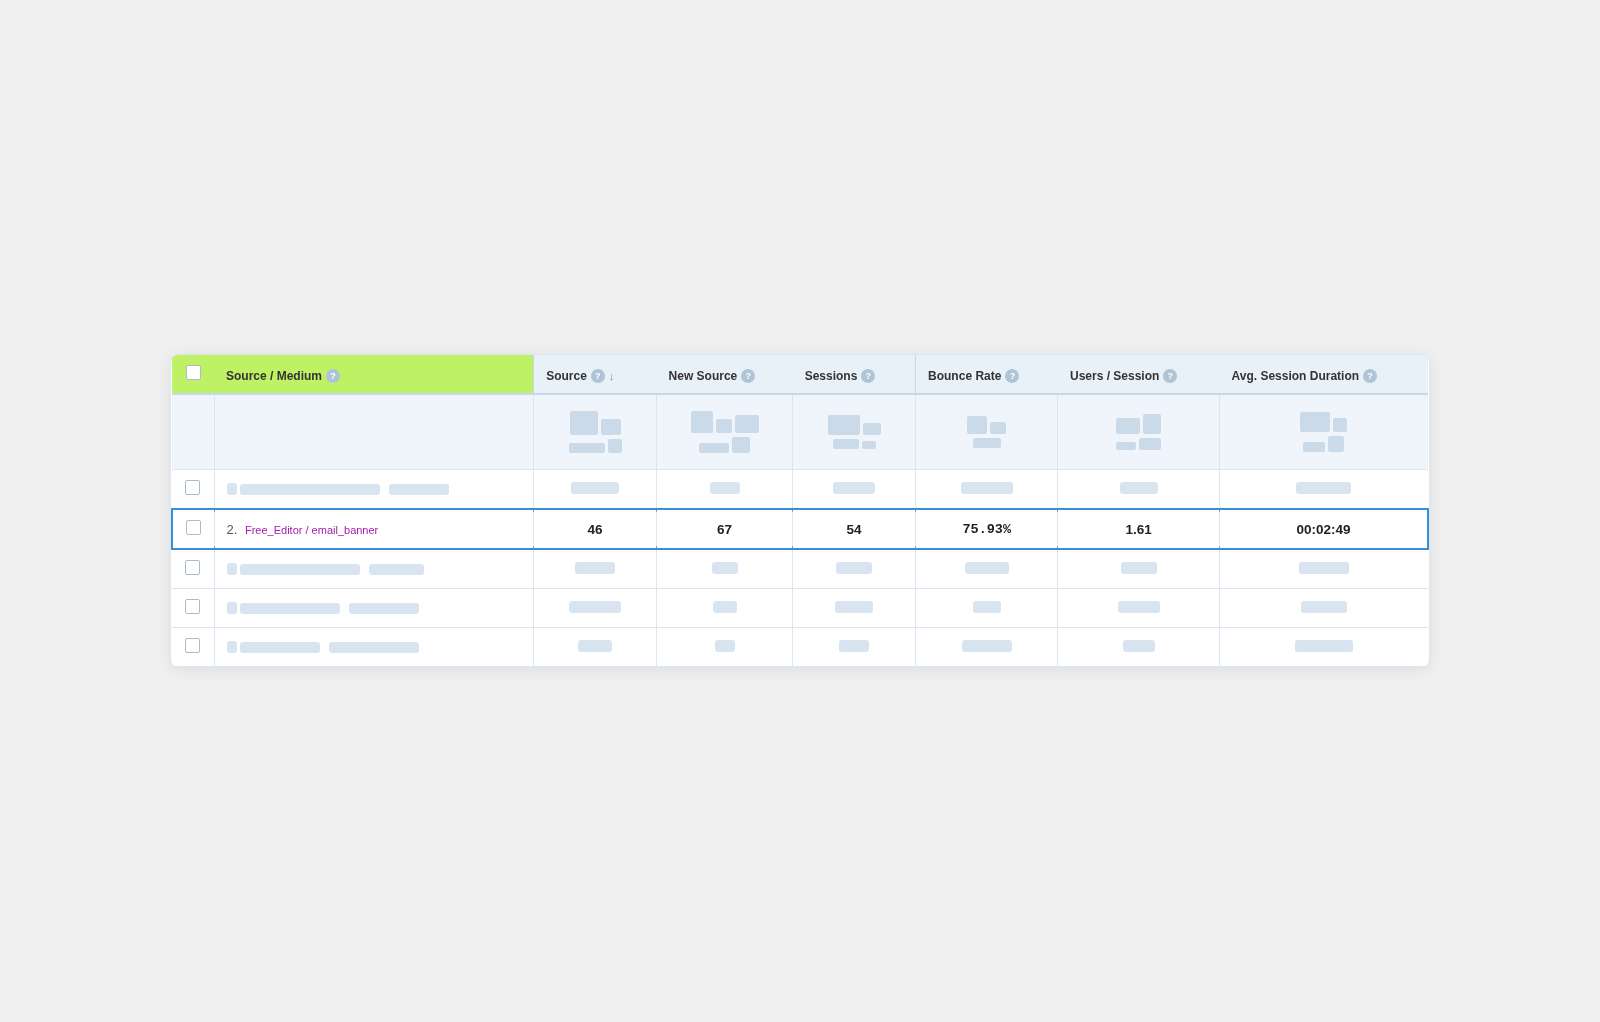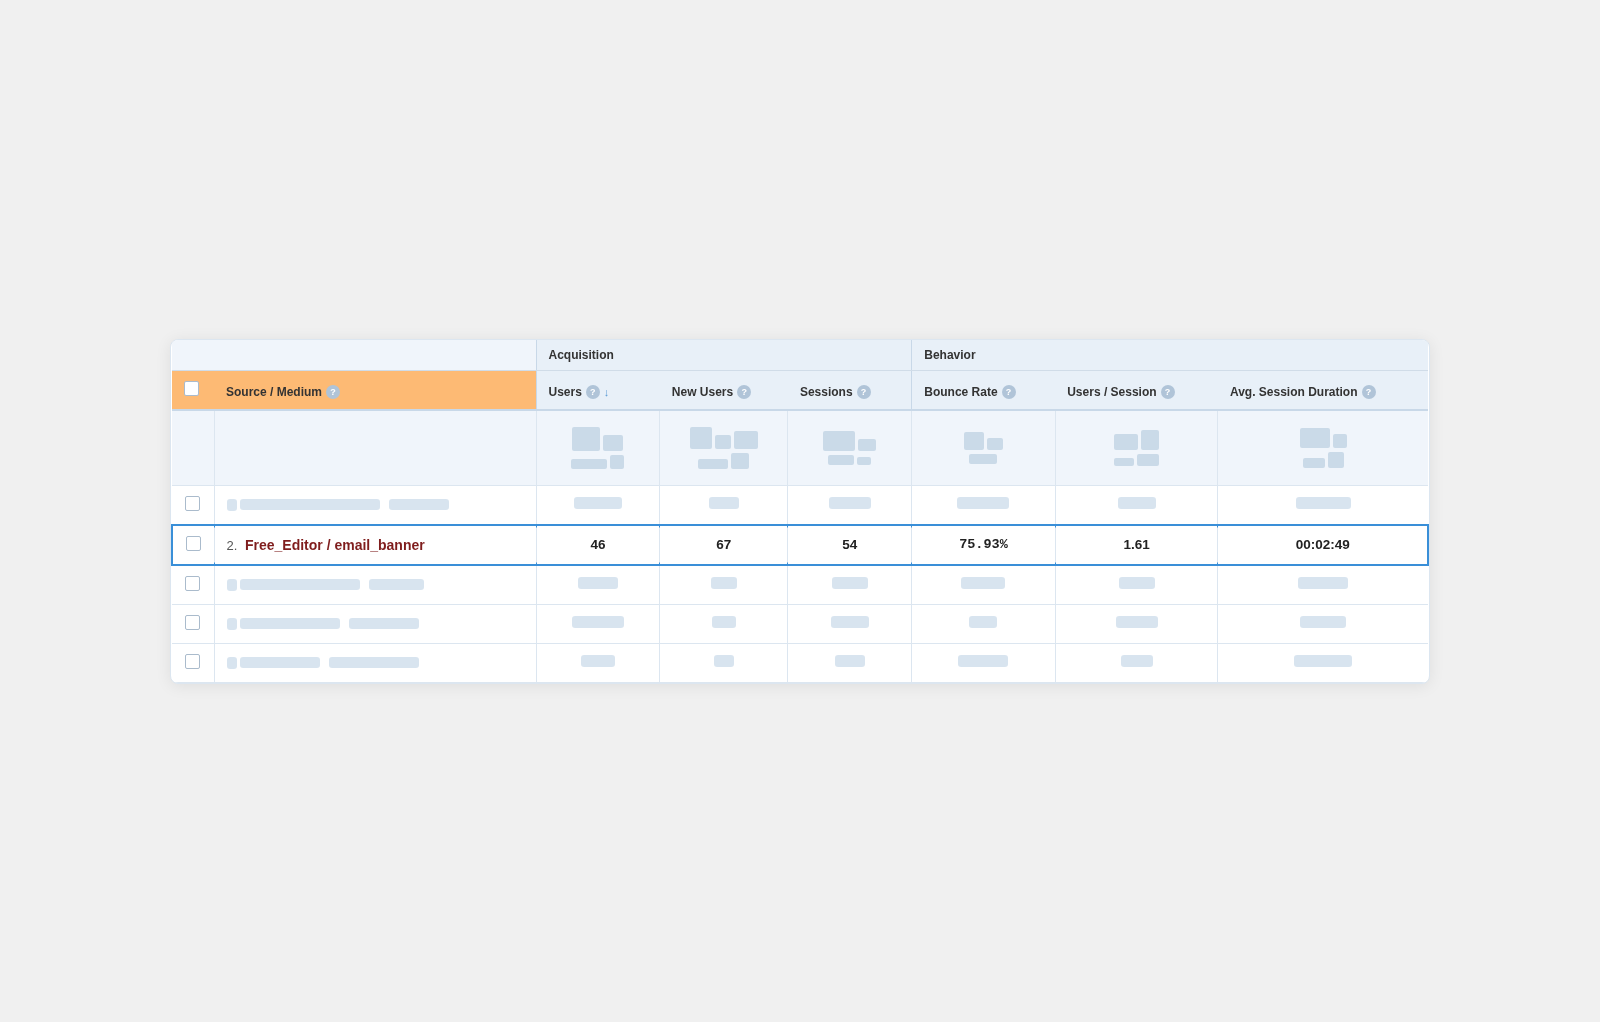--- a/index.html
+++ b/index.html
@@ -48,21 +48,22 @@
       font-weight: 600;
       font-size: 12px;
       color: #333;
       padding: 10px 12px;
       text-align: left;
       border-bottom: 2px solid #c8d8e8;
       vertical-align: bottom;
     }
 
     thead tr.col-header th.source-col {
-      background: #fdba74;
+      background: #bef264;
+      text-align: center;
     }
 
     .col-header-inner {
       display: flex;
       align-items: center;
       gap: 4px;
     }
 
     .help-icon {
       display: inline-flex;
@@ -115,23 +116,23 @@
       cursor: pointer;
     }
 
     .source-col-td {
       background: #f7f9fc;
       min-width: 260px;
       border-right: 1px solid #dce6f0;
     }
 
     .source-label {
-      color: #7f1d1d;
-      font-weight: 700;
-      font-size: 14px;
+      color: #a21caf;
+      font-weight: 400;
+      font-size: 11px;
     }
 
     .source-row-num {
       color: #555;
       font-weight: 400;
       margin-right: 4px;
     }
 
     .data-cell {
       text-align: center;
@@ -219,46 +220,41 @@
       align-items: center;
     }
   </style>
 </head>
 <body>
 
 <div class="container">
   <table>
     <thead>
 
-      <tr class="group-header">
-        <th class="empty header-checkbox-cell" colspan="2"></th>
-        <th colspan="3" class="group-span-acq">Acquisition</th>
-        <th colspan="3" class="group-span-beh">Behavior</th>
-      </tr>
 
       <tr class="col-header">
         <th class="source-col header-checkbox-cell">
           <span class="checkbox"></span>
         </th>
         <th class="source-col" style="min-width:260px;">
           <div class="col-header-inner">
             <span>Source / Medium</span>
             <span class="help-icon">?</span>
           </div>
         </th>
         <th class="col-acq">
           <div class="col-header-inner">
-            <span>Users</span>
+            <span>Source</span>
             <span class="help-icon">?</span>
             <span class="sort-arrow">↓</span>
           </div>
         </th>
         <th>
           <div class="col-header-inner">
-            <span>New Users</span>
+            <span>New Source</span>
             <span class="help-icon">?</span>
           </div>
         </th>
         <th>
           <div class="col-header-inner">
             <span>Sessions</span>
             <span class="help-icon">?</span>
           </div>
         </th>
         <th class="col-beh">

